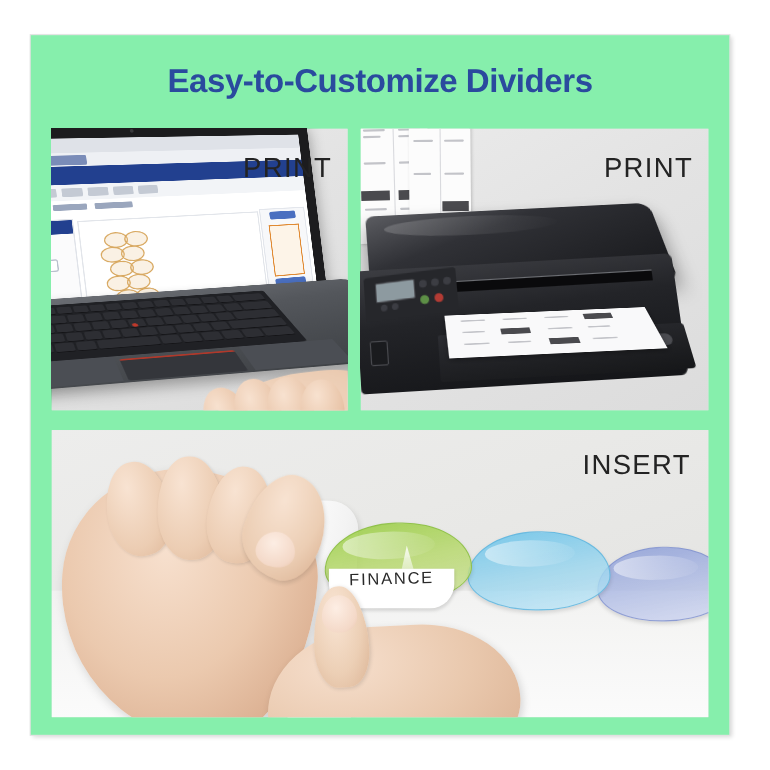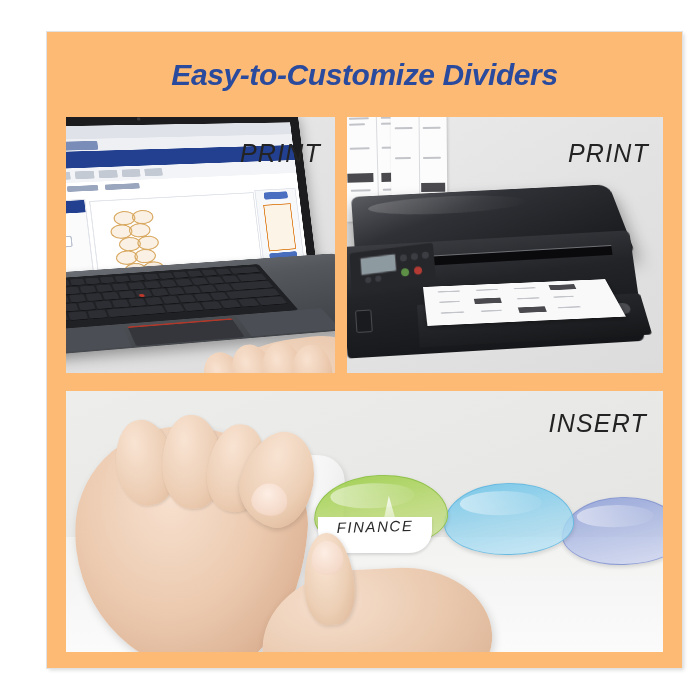--- a/index.html
+++ b/index.html
@@ -7,28 +7,27 @@
     padding: 0;
     width: 700px;
     height: 700px;
     background: #ffffff;
     font-family: "Liberation Sans", sans-serif;
     overflow: hidden;
   }
 
   #product-card {
     position: absolute;
-    left: 47px;
+    left: 28px;
     top: 32px;
     width: 635px;
     height: 636px;
-    background: #fdba74;
+    background: #86efac;
     box-shadow: 0 0 0 1px #e2e2e2, 2px 2px 4px rgba(0,0,0,0.16);
     box-sizing: border-box;
-    font-style: italic;
   }
 
   
   #headline {
     position: absolute;
     left: 0;
     top: 26px;
     width: 100%;
     text-align: center;
     font-size: 30px;

